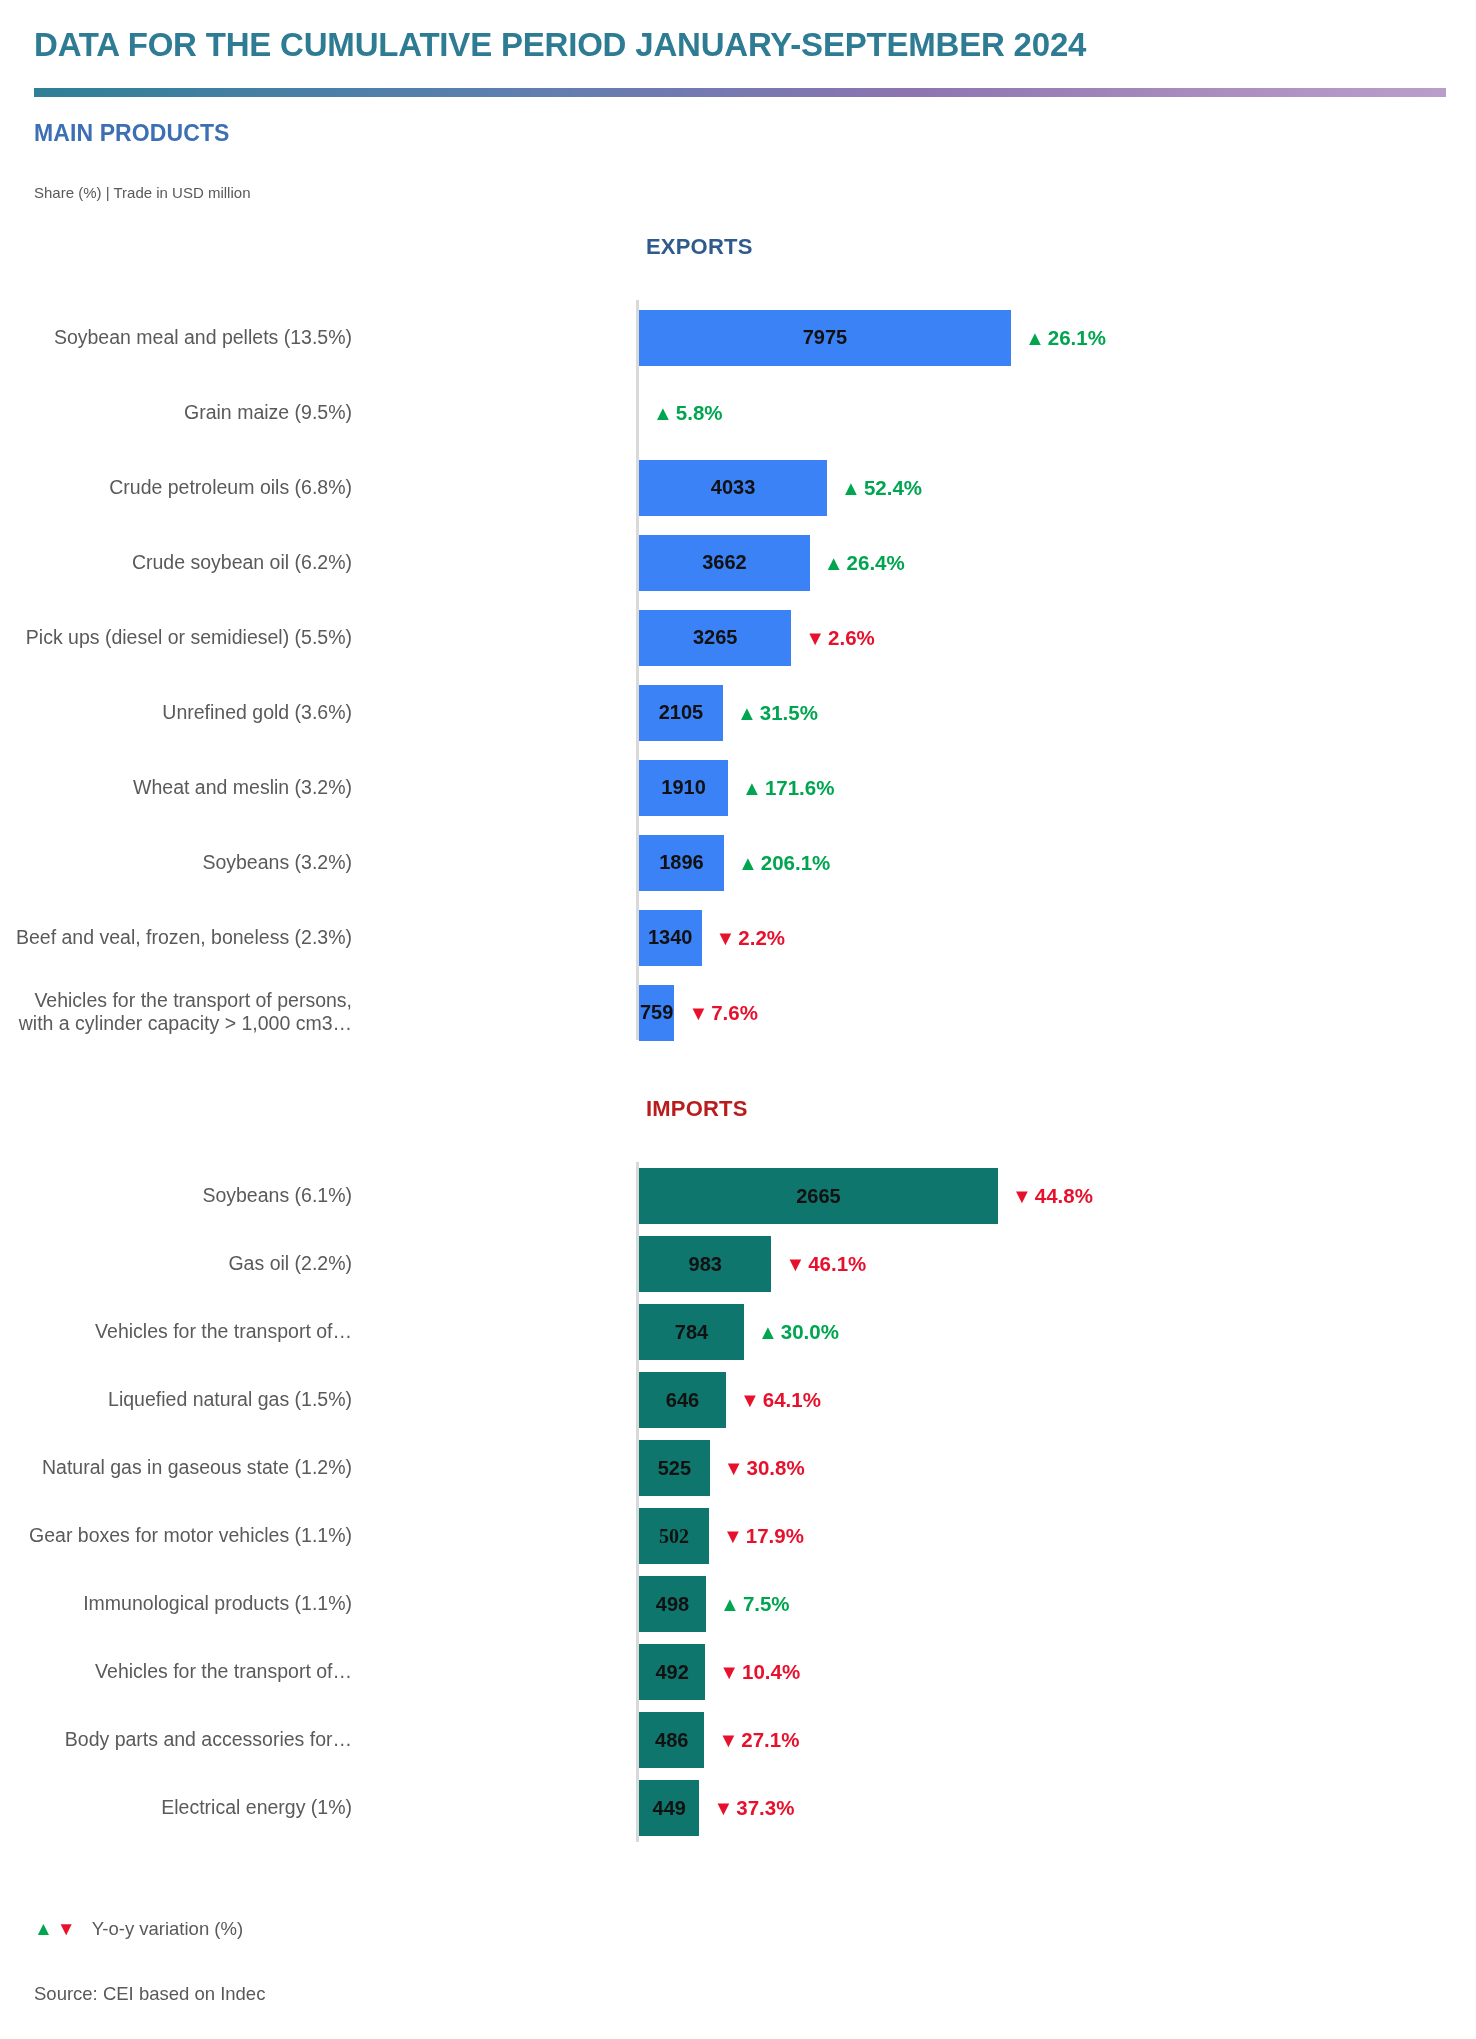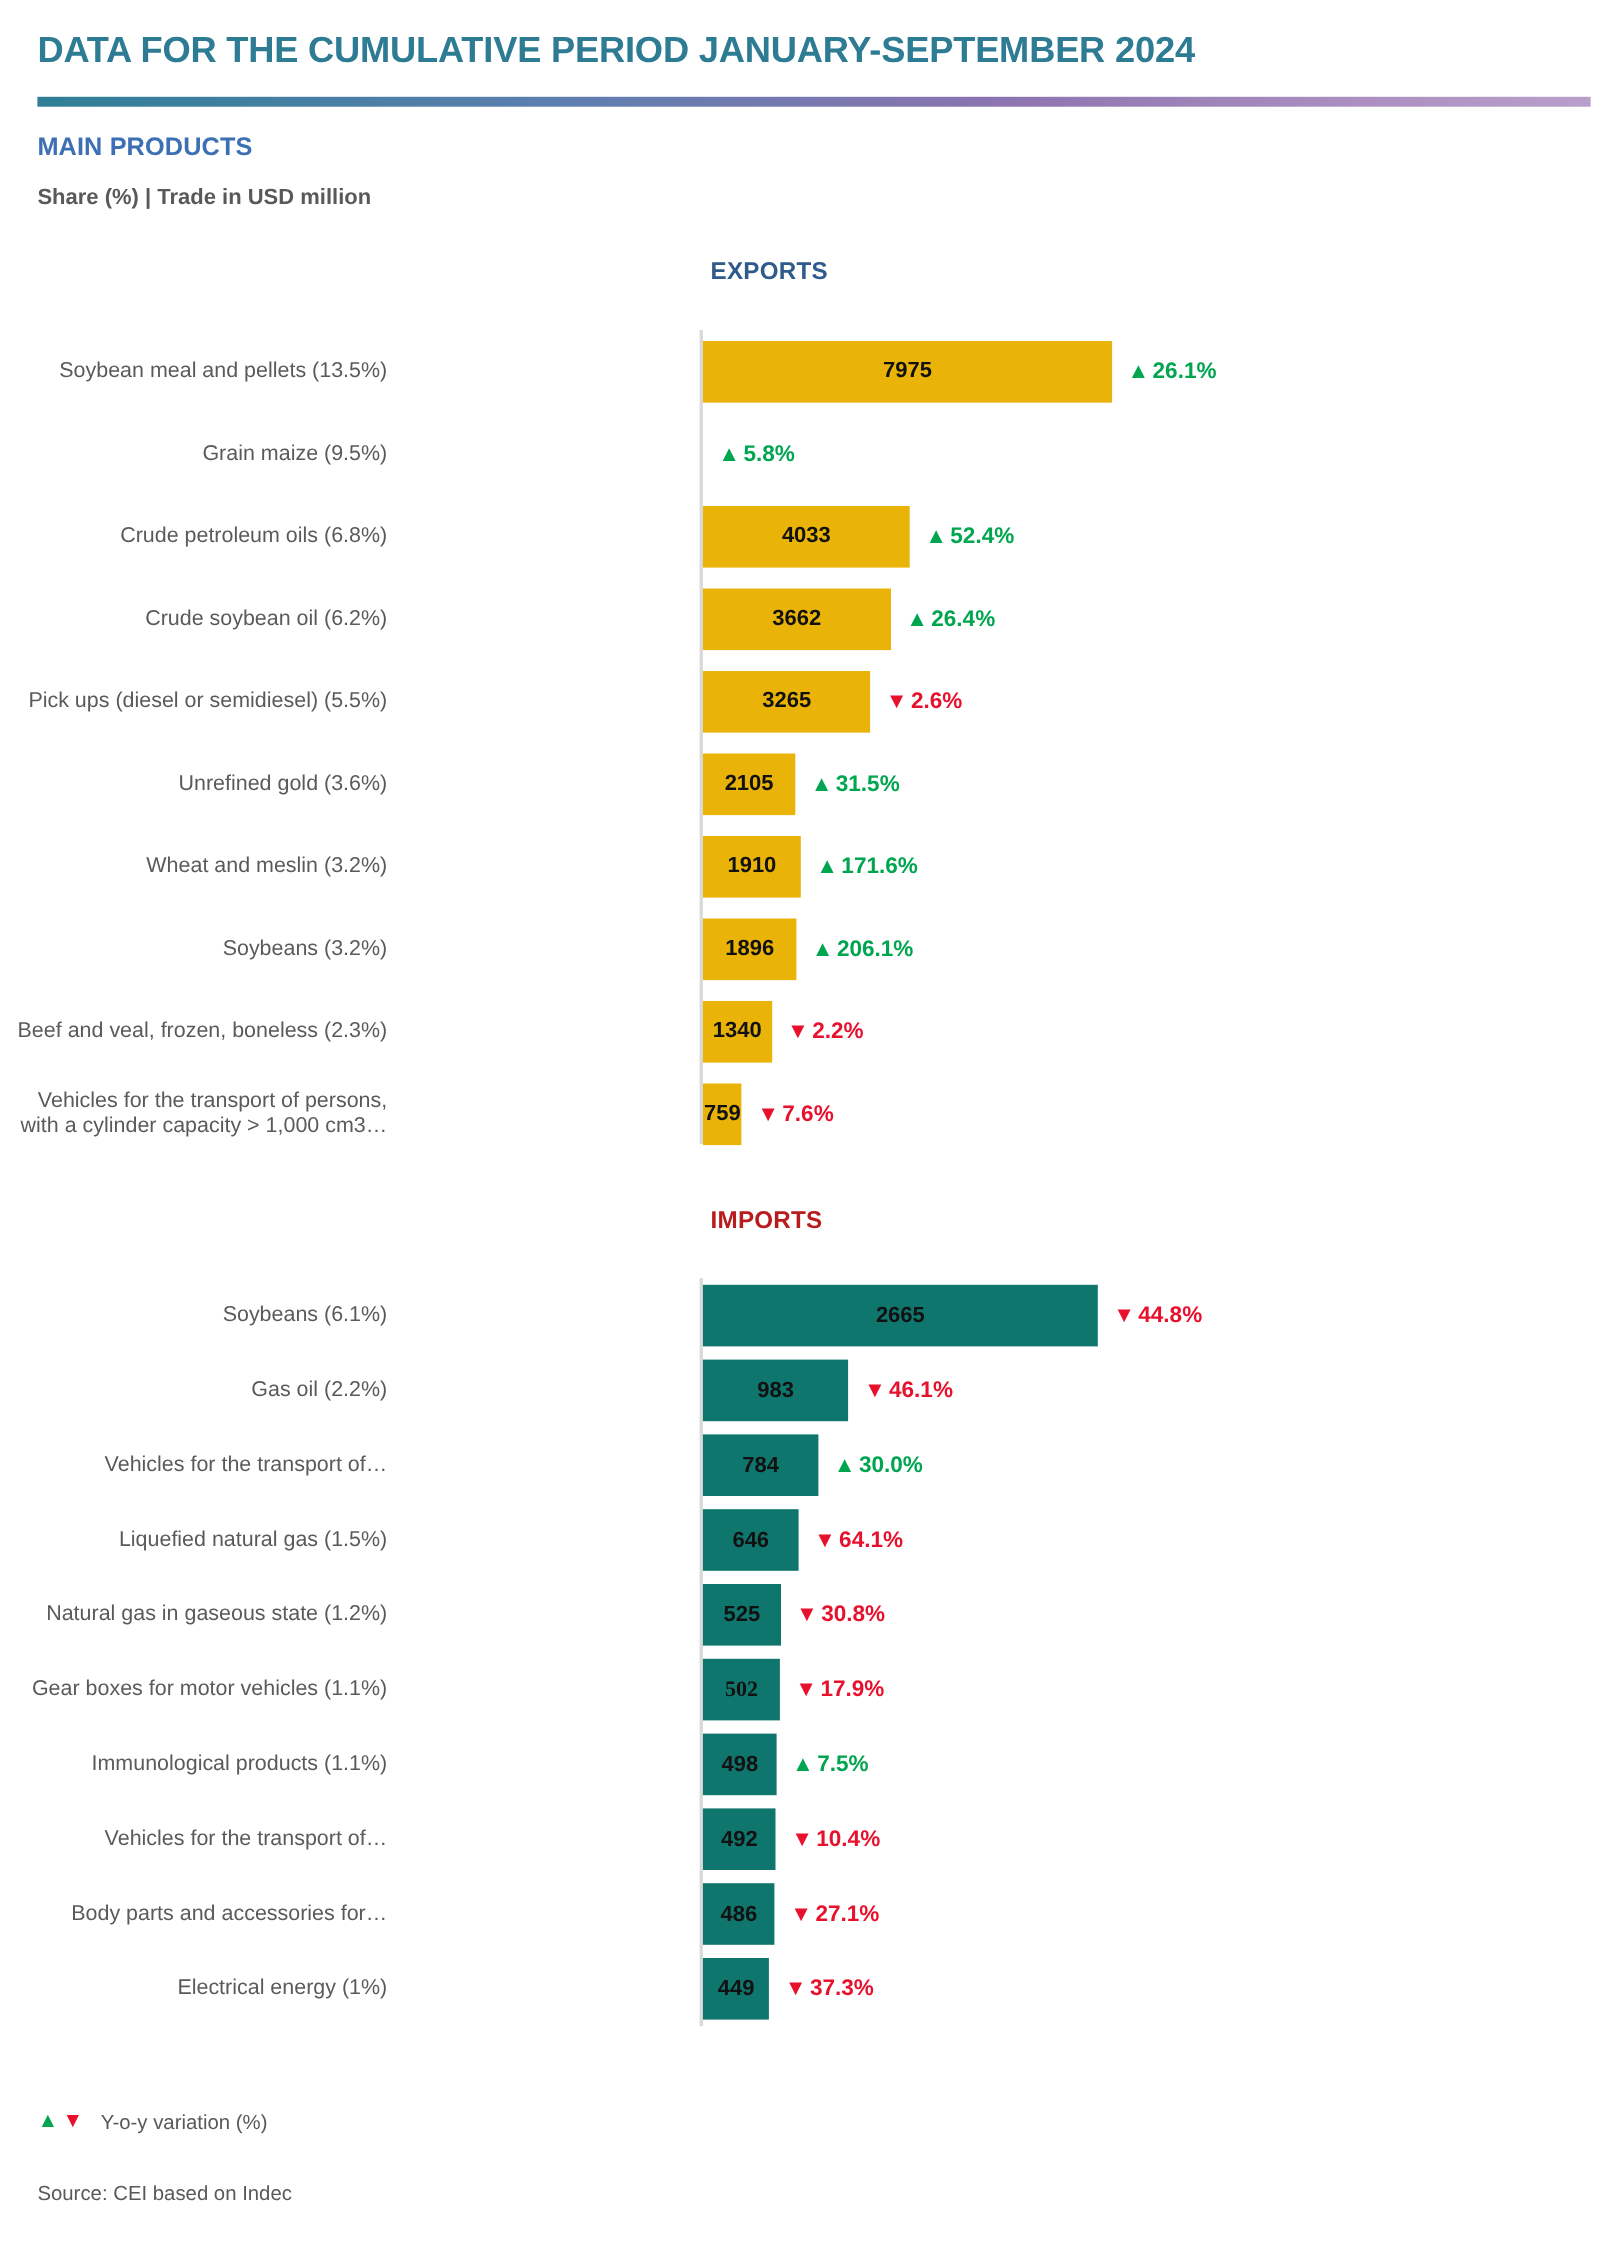--- a/index.html
+++ b/index.html
@@ -46,24 +46,24 @@
     left: 34px;
     top: 120px;
     font-size: 23px;
     font-weight: bold;
     color: #3D6FB4;
     letter-spacing: 0.1px;
   }
   .subtitle {
     position: absolute;
     left: 34px;
-    top: 168px;
-    font-size: 20px;
+    top: 184px;
+    font-size: 15px;
     color: #595959;
-    font-weight: bold;
+    font-weight: normal;
   }
 
   
   .chart-title {
     position: absolute;
     font-size: 22px;
     font-weight: bold;
     letter-spacing: 0.2px;
   }
   .chart-title.exports { left: 646px; top: 234px; color: #2F5A8C; }
@@ -112,21 +112,21 @@
     display: flex;
     align-items: center;
   }
   .bar {
     height: 56px;
     display: flex;
     align-items: center;
     justify-content: center;
     position: relative;
   }
-  .bar.exp { background: #eab308; }
+  .bar.exp { background: #3b82f6; }
   .bar.imp { background: #0f766e; }
   .bar-value {
     font-size: 20px;
     font-weight: bold;
     color: #111111;
     white-space: nowrap;
   }
   .variation {
     margin-left: 14px;
     font-size: 20.5px;

